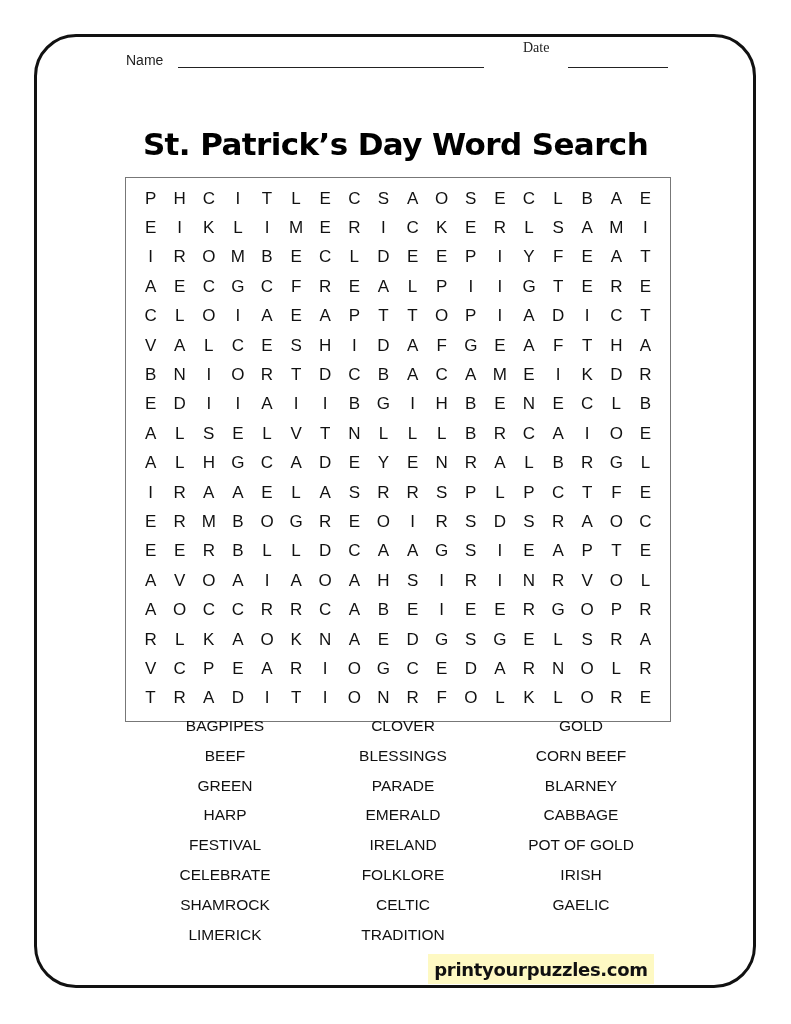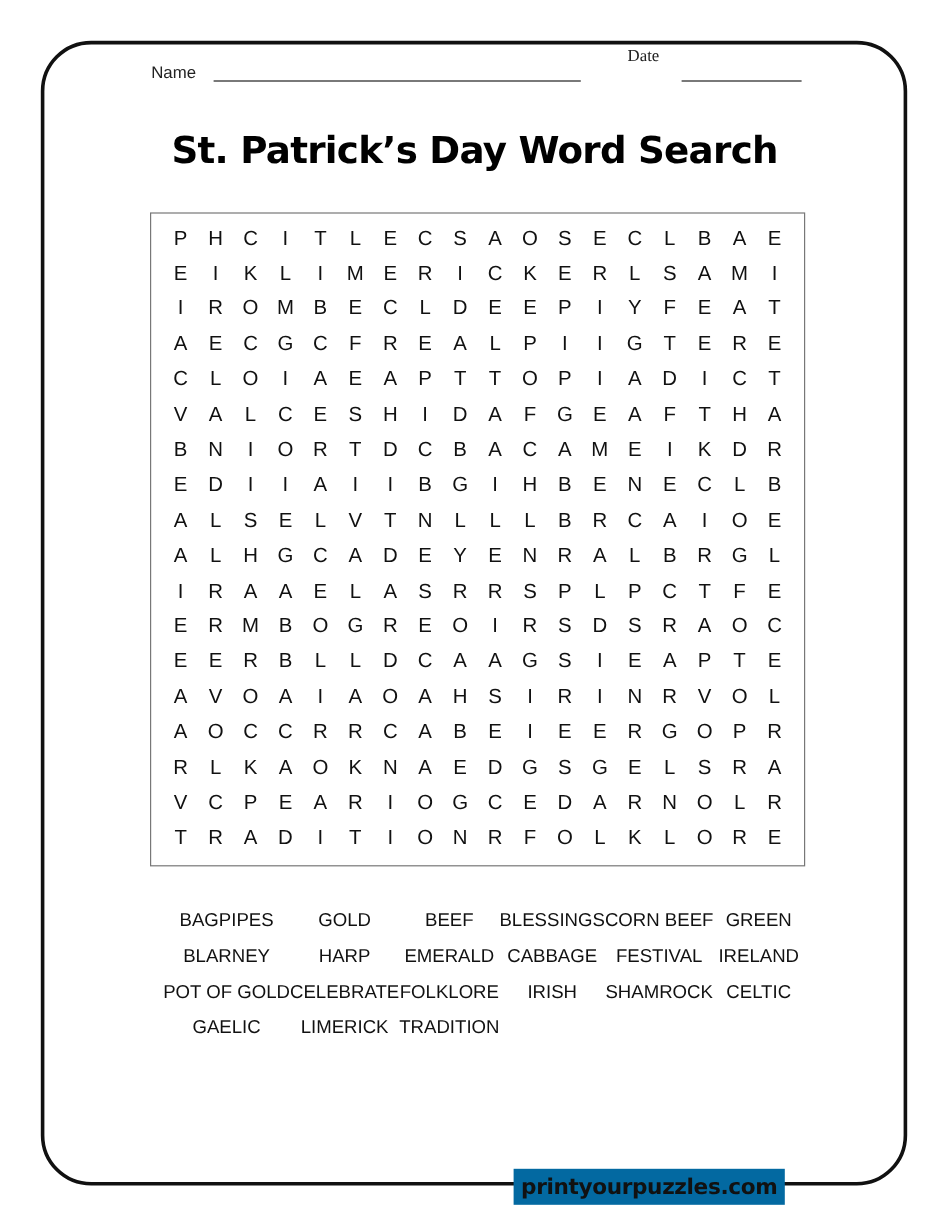--- a/index.html
+++ b/index.html
@@ -2,47 +2,47 @@
 <html><head>
   <meta charset="utf-8">
   <style>
     html, body { margin: 0; padding: 0; background: #ffffff; }
     body { width: 791px; height: 1024px; position: relative; overflow: hidden; font-family: "Liberation Sans", sans-serif; color: #111; }
     .frame {
       position: absolute; left: 34px; top: 34px; width: 722px; height: 954px;
       border: 3px solid #111; border-radius: 42px; box-sizing: border-box;
     }
     .footer-gap {
-      position: absolute; left: 428px; top: 974px; width: 226px; height: 30px;
-      background: #0369a1; display: flex; align-items: center; justify-content: center;
+      position: absolute; left: 428px; top: 954px; width: 226px; height: 30px;
+      background: #fef9c3; display: flex; align-items: center; justify-content: center;
     }
     .footer-text {
       font-family: "DejaVu Sans", sans-serif; font-weight: bold; font-size: 18px; color: #111; letter-spacing: -0.3px;
     }
     .name-row { position: absolute; top: 52px; left: 126px; font-family: Liberation Sans, sans-serif; font-size: 14px; color: #222; }
     .name-line { position: absolute; left: 178px; top: 67px; width: 306px; border-top: 1px solid #222; }
     .date-label-abs { position: absolute; left: 523px; top: 40px; font-family: Liberation Serif, serif; font-size: 14px; color: #222; }
     .date-line { position: absolute; left: 568px; top: 67px; width: 100px; border-top: 1px solid #222; }
     .title {
-      position: absolute; left: 0; width: 791px; top: 108px; text-align: center;
+      position: absolute; left: 0; width: 791px; top: 126px; text-align: center;
       font-family: "DejaVu Sans", sans-serif; font-weight: bold; font-size: 31px; color: #000; letter-spacing: -0.6px;
     }
     .grid {
       position: absolute; left: 125px; top: 177px; width: 546px; height: 545px;
       border: 1.5px solid #777; box-sizing: border-box;
       display: grid; grid-template-columns: repeat(18, 1fr); grid-template-rows: repeat(18, 1fr);
       padding: 6px 10px 8px 10px;
     }
     .cell {
       display: flex; align-items: center; justify-content: center;
       font-family: "Liberation Sans", sans-serif; font-size: 17px; color: #111;
     }
     .wordlist {
-      position: absolute; left: 136px; top: 757px; width: 534px;
-      display: grid; grid-template-columns: repeat(6, 1fr); grid-auto-rows: 29.8px;
+      position: absolute; left: 136px; top: 715px; width: 534px;
+      display: grid; grid-template-columns: repeat(3, 1fr); grid-auto-rows: 29.8px;
     }
     .word {
       text-align: center; font-family: "Liberation Sans", sans-serif; font-size: 15.5px; color: #111;
       white-space: nowrap; line-height: 22px;
     }
   </style>
 </head>
 <body>
 
 <div class="frame"></div>
@@ -376,25 +376,27 @@
     <div class="cell">L</div>
     <div class="cell">K</div>
     <div class="cell">L</div>
     <div class="cell">O</div>
     <div class="cell">R</div>
     <div class="cell">E</div>
   </div>
 
 <div class="wordlist" id="wordlist">
     <div class="word">BAGPIPES</div>
+    <div class="word">CLOVER</div>
     <div class="word">GOLD</div>
     <div class="word">BEEF</div>
     <div class="word">BLESSINGS</div>
     <div class="word">CORN BEEF</div>
     <div class="word">GREEN</div>
+    <div class="word">PARADE</div>
     <div class="word">BLARNEY</div>
     <div class="word">HARP</div>
     <div class="word">EMERALD</div>
     <div class="word">CABBAGE</div>
     <div class="word">FESTIVAL</div>
     <div class="word">IRELAND</div>
     <div class="word">POT OF GOLD</div>
     <div class="word">CELEBRATE</div>
     <div class="word">FOLKLORE</div>
     <div class="word">IRISH</div>

